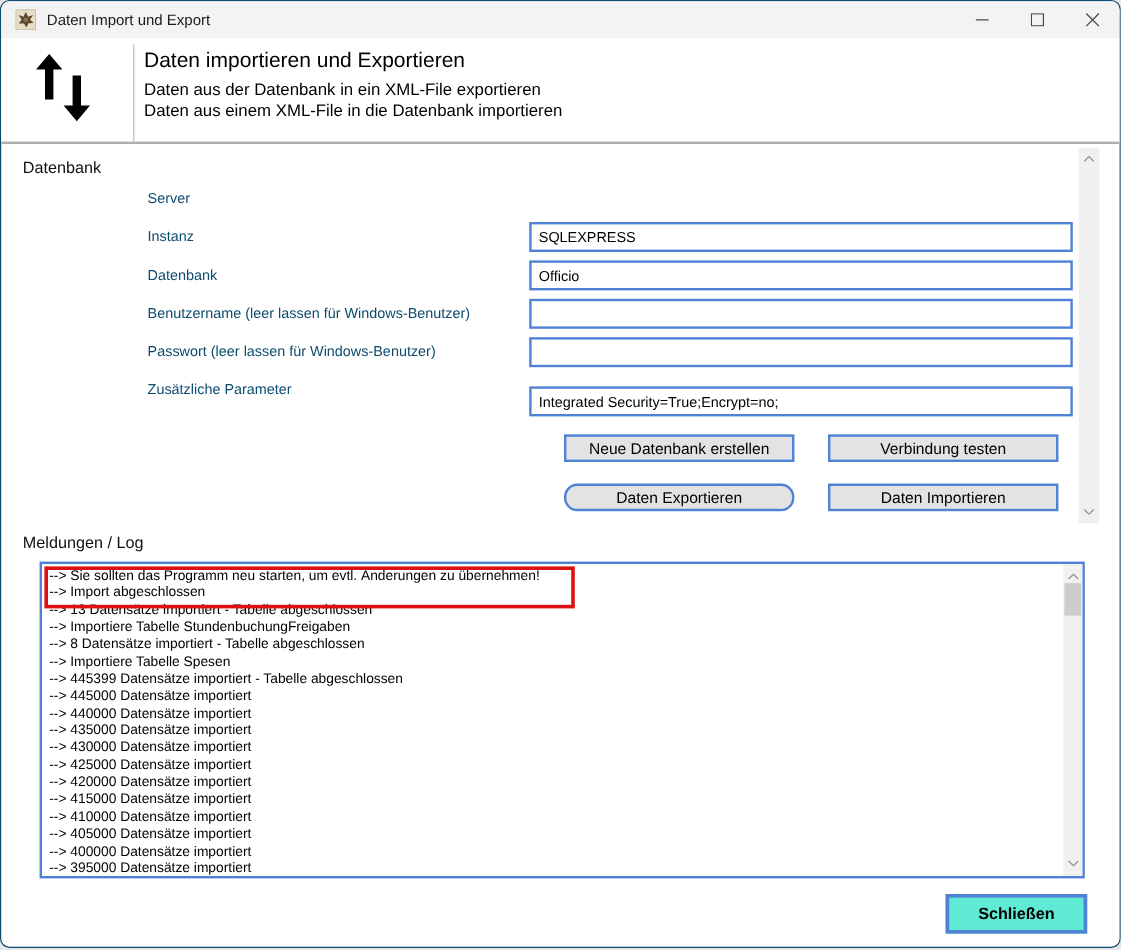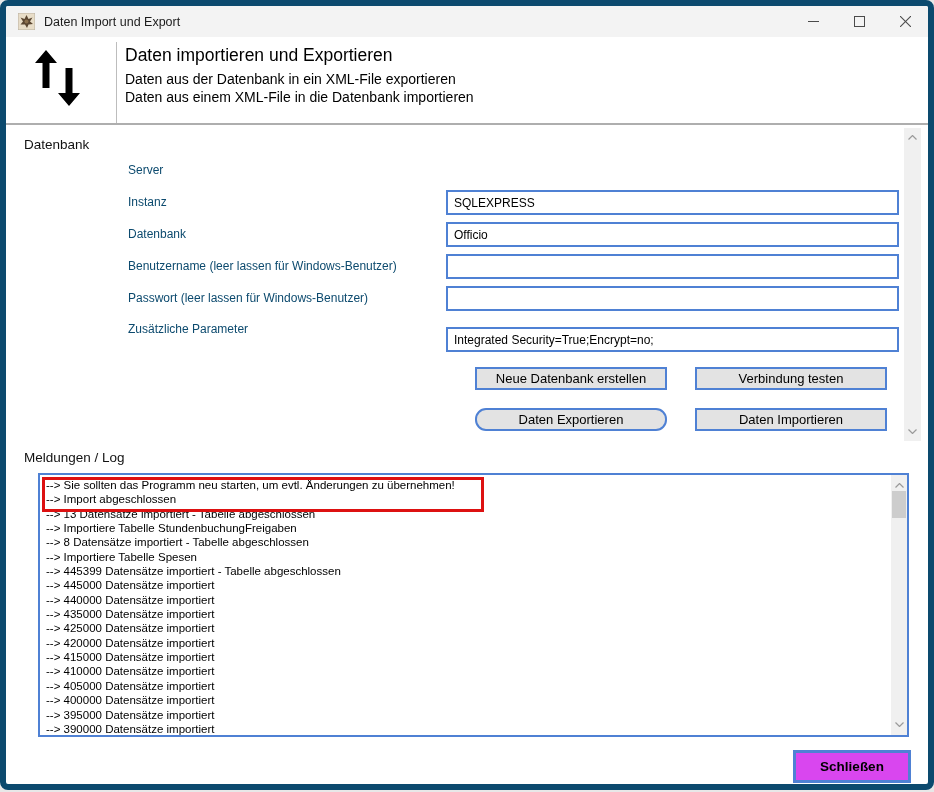--- a/index.html
+++ b/index.html
@@ -1,20 +1,20 @@
 <!DOCTYPE html>
 <html><head>
 <meta charset="utf-8">
 <style>
   html,body{margin:0;padding:0;background:#e8e8e8;}
   *{box-sizing:border-box;}
   .window{
     position:relative;width:934px;height:790px;background:#fff;
     font-family:"Liberation Sans",sans-serif;color:#000;
-    border:6px solid #0c4a6e;border-radius:8px;overflow:hidden;
+    border:1px solid #0c4a6e;border-radius:8px;overflow:hidden;
   }
   
   .titlebar{
     position:absolute;top:0;left:0;right:0;height:31px;background:#f3f3f3;
     display:flex;align-items:center;
   }
   .app-icon{width:17px;height:17px;margin-left:12px;flex:0 0 auto;}
   .titlebar-text{margin-left:9px;font-size:12.5px;color:#1b1b1b;}
   .caption-buttons{margin-left:auto;display:flex;height:100%;}
   .cap-btn{width:46px;height:100%;display:flex;align-items:center;justify-content:center;color:#4a4a4a;font-size:13px;cursor:default;}
@@ -55,21 +55,21 @@
   .log-lines{position:absolute;left:6px;top:3px;right:22px;font-size:11.5px;line-height:14.35px;white-space:nowrap;color:#000;}
   .log-scrollbar{position:absolute;top:0;right:0;width:16px;height:100%;background:#f0f0f0;}
   .log-thumb{position:absolute;top:16px;left:1px;width:14px;height:27px;background:#cdcdcd;}
   .red-annotation{
     position:absolute;left:2px;top:2px;width:442px;height:35px;
     border:3px solid #dd1111;pointer-events:none;
   }
   
   .close-btn{
     position:absolute;left:787px;top:744px;width:118px;height:33px;
-    background:#d946ef;border:3px solid #4f81d4;
+    background:#5eead4;border:3px solid #4f81d4;
     font-family:"Liberation Sans",sans-serif;font-size:13.5px;font-weight:bold;color:#000;cursor:default;
   }
 </style>
 </head>
 <body>
 
 <div class="window">
 
   <div class="titlebar">
     <svg class="app-icon" viewBox="0 0 17 17">
@@ -158,20 +158,21 @@
       <div>--&gt; Sie sollten das Programm neu starten, um evtl. Änderungen zu übernehmen!</div>
       <div>--&gt; Import abgeschlossen</div>
       <div>--&gt; 13 Datensätze importiert - Tabelle abgeschlossen</div>
       <div>--&gt; Importiere Tabelle StundenbuchungFreigaben</div>
       <div>--&gt; 8 Datensätze importiert - Tabelle abgeschlossen</div>
       <div>--&gt; Importiere Tabelle Spesen</div>
       <div>--&gt; 445399 Datensätze importiert - Tabelle abgeschlossen</div>
       <div>--&gt; 445000 Datensätze importiert</div>
       <div>--&gt; 440000 Datensätze importiert</div>
       <div>--&gt; 435000 Datensätze importiert</div>
+      <div>--&gt; 430000 Datensätze importiert</div>
       <div>--&gt; 425000 Datensätze importiert</div>
       <div>--&gt; 420000 Datensätze importiert</div>
       <div>--&gt; 415000 Datensätze importiert</div>
       <div>--&gt; 410000 Datensätze importiert</div>
       <div>--&gt; 405000 Datensätze importiert</div>
       <div>--&gt; 400000 Datensätze importiert</div>
       <div>--&gt; 395000 Datensätze importiert</div>
       <div>--&gt; 390000 Datensätze importiert</div>
     </div>
     <div class="log-scrollbar">

